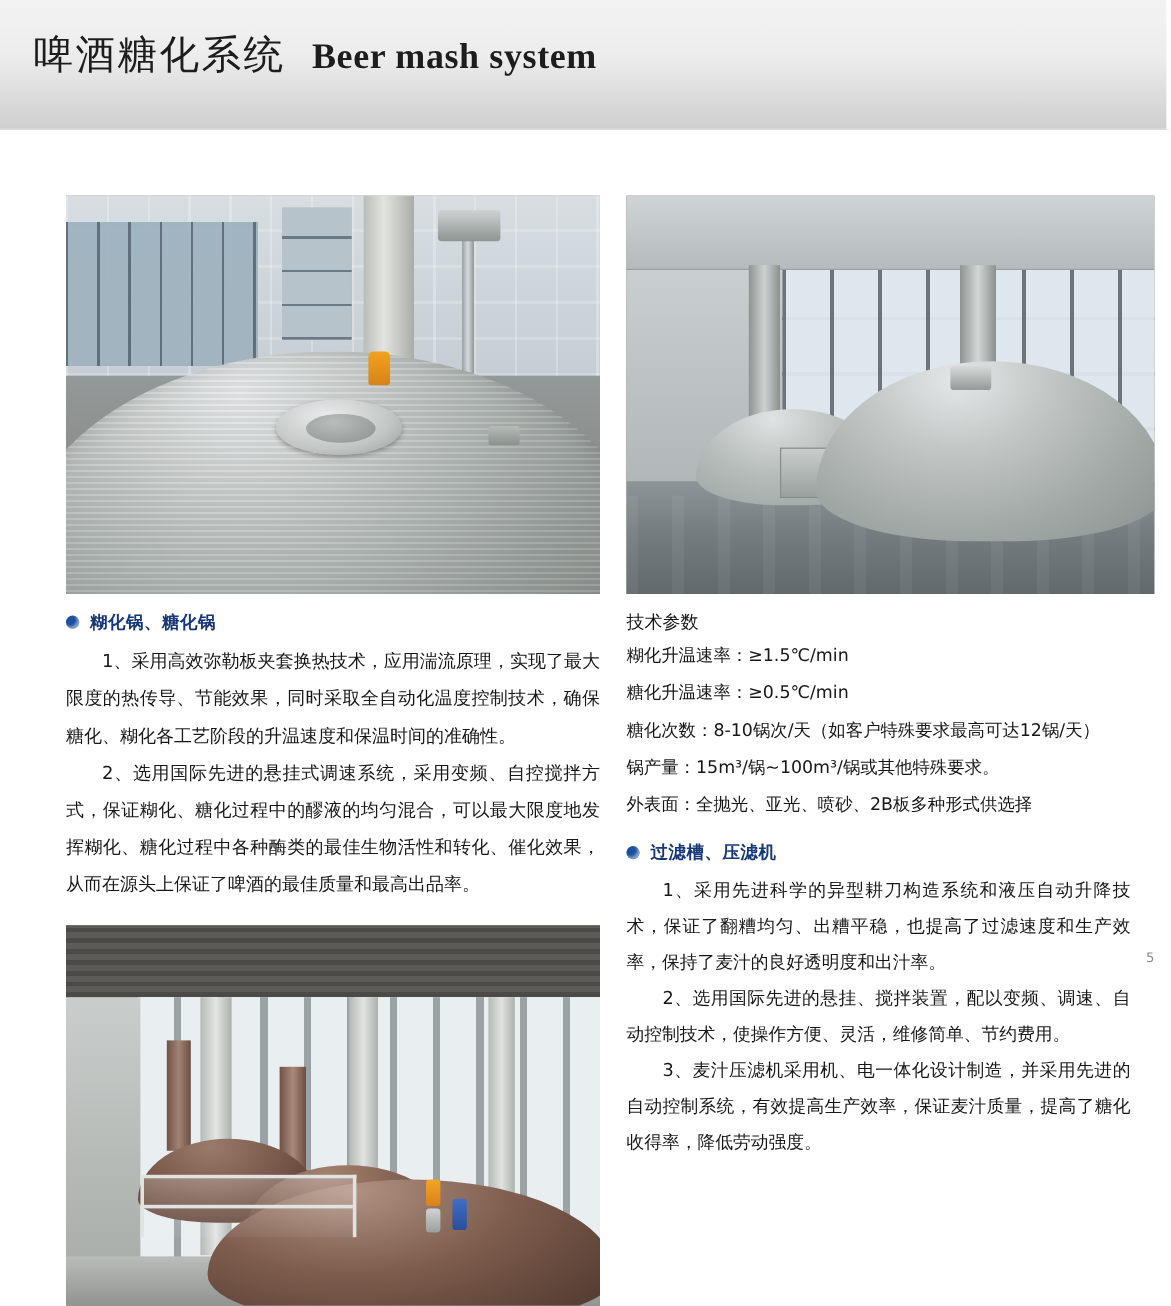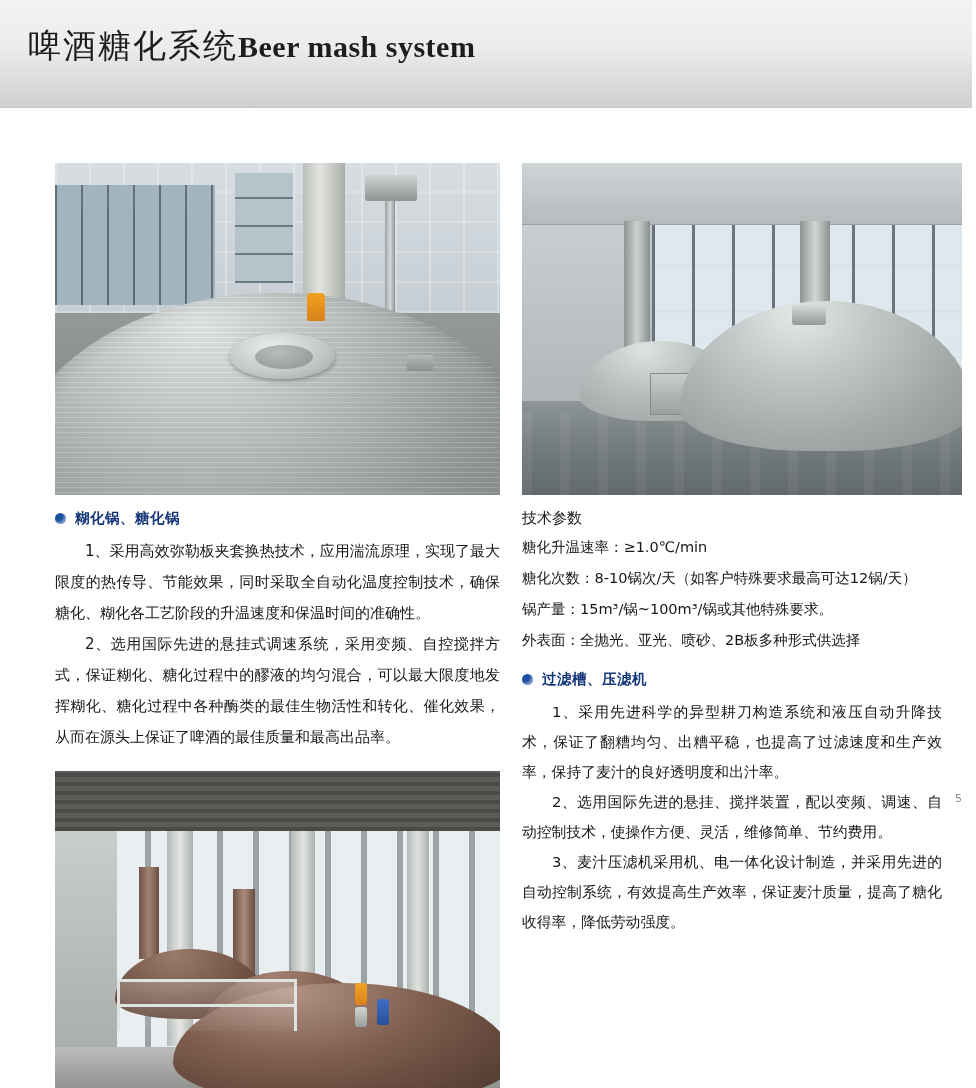--- a/index.html
+++ b/index.html
@@ -21,20 +21,21 @@
     height: 108px;
     background: linear-gradient(to bottom, #f3f3f3 0%, #ececec 45%, #dcdcdc 75%, #cfcfcf 100%);
     border-bottom: 1px solid #c9c9c9;
   }
   .header-inner {
     position: absolute;
     left: 28px;
     top: 24px;
     display: flex;
     align-items: baseline;
+    gap: 22px;
   }
   .title-cn {
     font-family: "DejaVu Sans", sans-serif;
     font-size: 33px;
     letter-spacing: 2px;
     color: #1d1d1d;
     font-weight: 500;
   }
   .title-en {
     font-family: "Liberation Serif", serif;
@@ -415,21 +416,22 @@
         <div class="p2-floor"></div>
         <div class="p2-floor-refl"></div>
         <div class="p2-cone-small"></div>
         <div class="p2-platform"></div>
         <div class="p2-cone-big"></div>
         <div class="p2-valve"></div>
       </div>
 
       <div class="spec-title">技术参数</div>
       <ul class="spec-list">
-        <li>糖化升温速率：≥1.0℃/min</li>
+        <li>糊化升温速率：≥1.5℃/min</li>
+        <li>糖化升温速率：≥0.5℃/min</li>
         <li class="wrap">糖化次数：8-10锅次/天（如客户特殊要求最高可达12锅/天）</li>
         <li>锅产量：15m³/锅~100m³/锅或其他特殊要求。</li>
         <li>外表面：全抛光、亚光、喷砂、2B板多种形式供选择</li>
       </ul>
 
       <div class="bullet-head">
         <span class="dot"></span>
         <span class="label">过滤槽、压滤机</span>
       </div>
 

